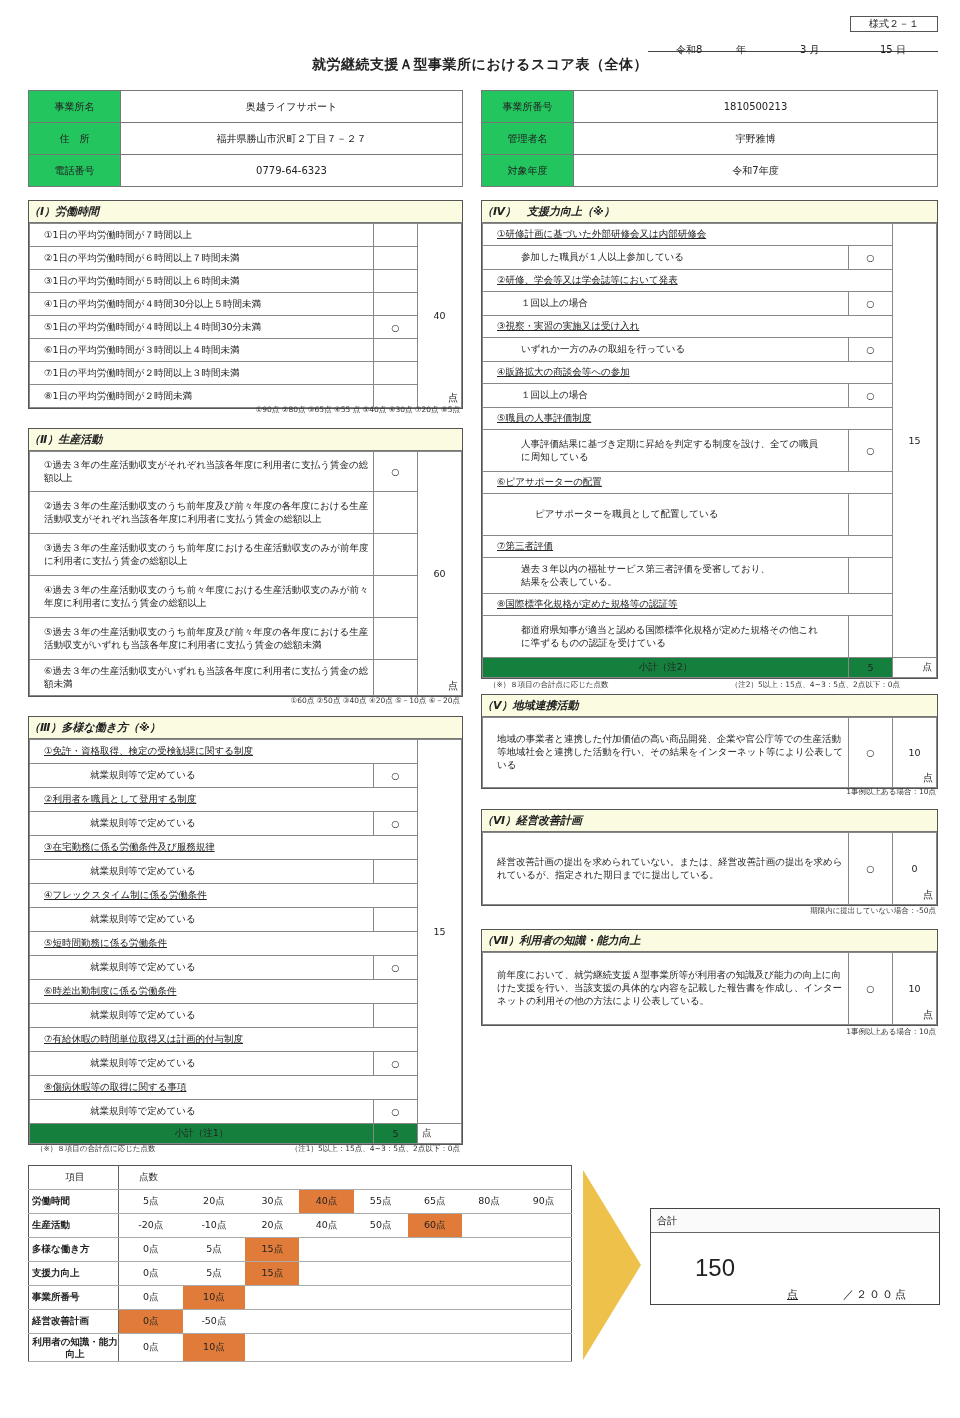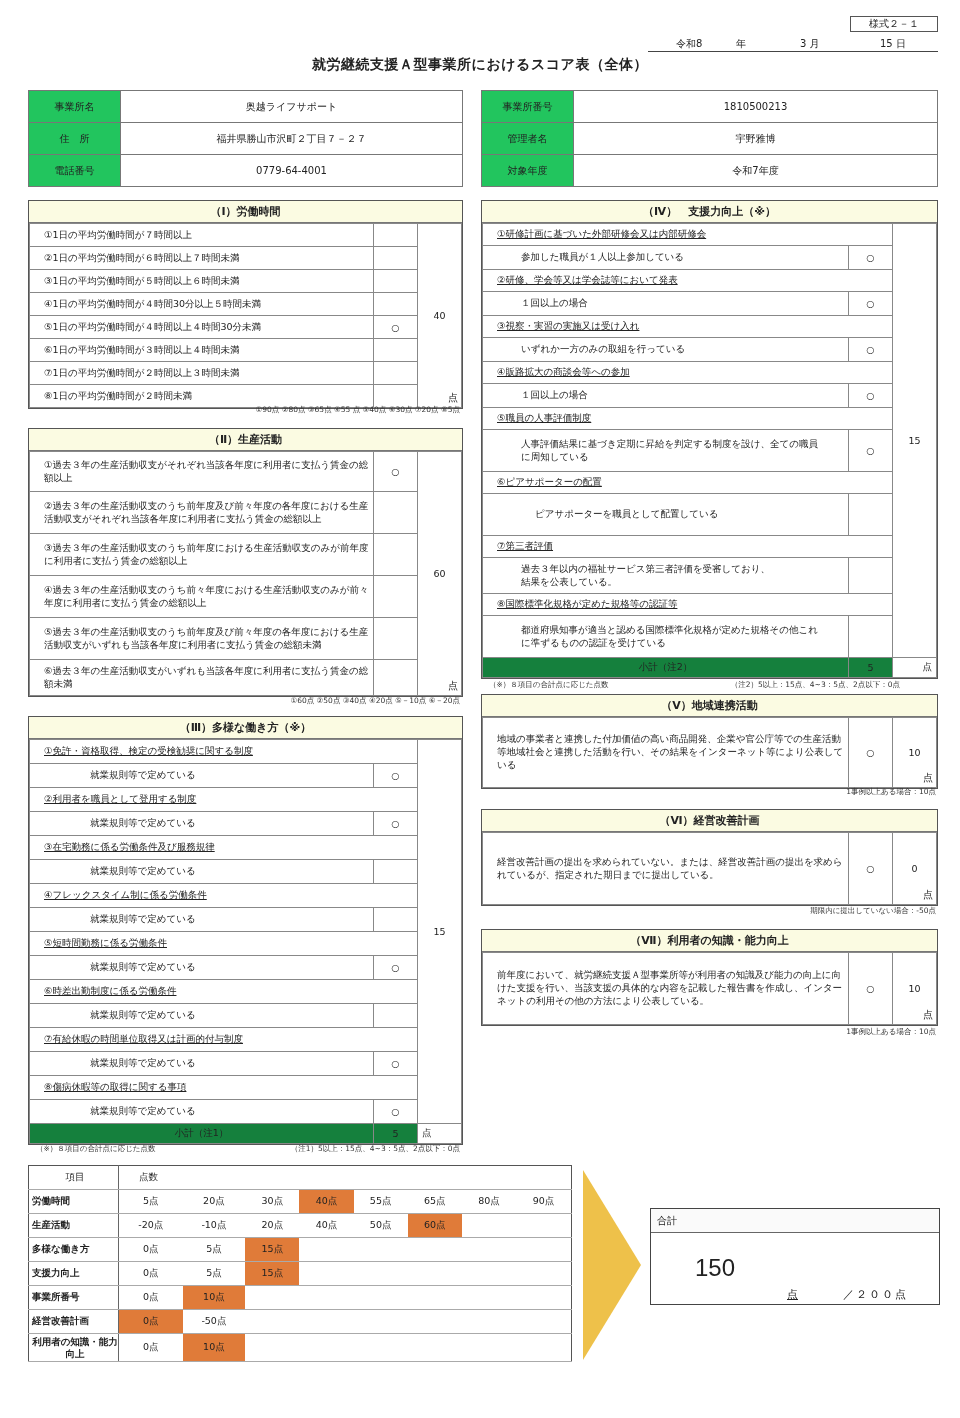--- a/index.html
+++ b/index.html
@@ -10,33 +10,33 @@
     }
     .abs { position: absolute; }
     .form-no {
       left: 850px; top: 16px; width: 88px; height: 16px;
       border: 1px solid #555; font-size: 10px; text-align: center; line-height: 14px;
     }
     .date-line {
       left: 648px; top: 36px; width: 290px; height: 16px;
       border-bottom: 1px solid #444; font-size: 10px;
     }
-    .date-line span { position: absolute; top: 1px; }
+    .date-line span { position: absolute; top: 7px; }
     .doc-title {
       left: 0; top: 56px; width: 960px; text-align: center;
       font-size: 14px; font-weight: bold; letter-spacing: 0.5px;
     }
     table { border-collapse: collapse; }
     .info { position: absolute; top: 90px; border: 1.5px solid #555; }
     .info td { border: 1px solid #777; height: 32px; font-size: 10px; text-align: center; }
     .info td.lbl { background: #22c55e; width: 92px; }
     .sec { position: absolute; border: 1.5px solid #555; }
     .sec-head {
-      background: #fbfbe2; text-align: center; font-size: 11px; font-weight: bold;
-      height: 22px; line-height: 22px; border-bottom: 1px solid #777;
+      background: #fbfbe2; text-align: left; font-size: 11px; font-weight: bold;
+      height: 22px; line-height: 22px; border-bottom: 1px solid #777; font-style: italic;
     }
     .sec td { border: 1px solid #888; font-size: 9.5px; }
     .row-txt { padding-left: 14px; }
     .mark { text-align: center; width: 44px; font-size: 11px; }
     .score { text-align: center; width: 44px; vertical-align: middle; font-size: 10px; position: relative; }
     .unit { position: absolute; right: 3px; bottom: 2px; font-size: 10px; }
     .u { text-decoration: underline; }
     .sub { padding-left: 60px; }
     .note { position: absolute; font-size: 7.5px; color: #333; }
     .subtotal { background: #15803d; text-align: center; }
@@ -72,21 +72,21 @@
       <tr>
         <td class="lbl">事業所名</td>
         <td>奥越ライフサポート</td>
       </tr>
   <tr>
         <td class="lbl">住　所</td>
         <td>福井県勝山市沢町２丁目７－２７</td>
       </tr>
   <tr>
         <td class="lbl">電話番号</td>
-        <td>0779-64-4001</td>
+        <td>0779-64-6323</td>
       </tr>
 </tbody>
   </table>
 <table class="info" style="left:481px;width:457px">
   <tbody>
       <tr>
         <td class="lbl">事業所番号</td>
         <td>1810500213</td>
       </tr>
   <tr>

